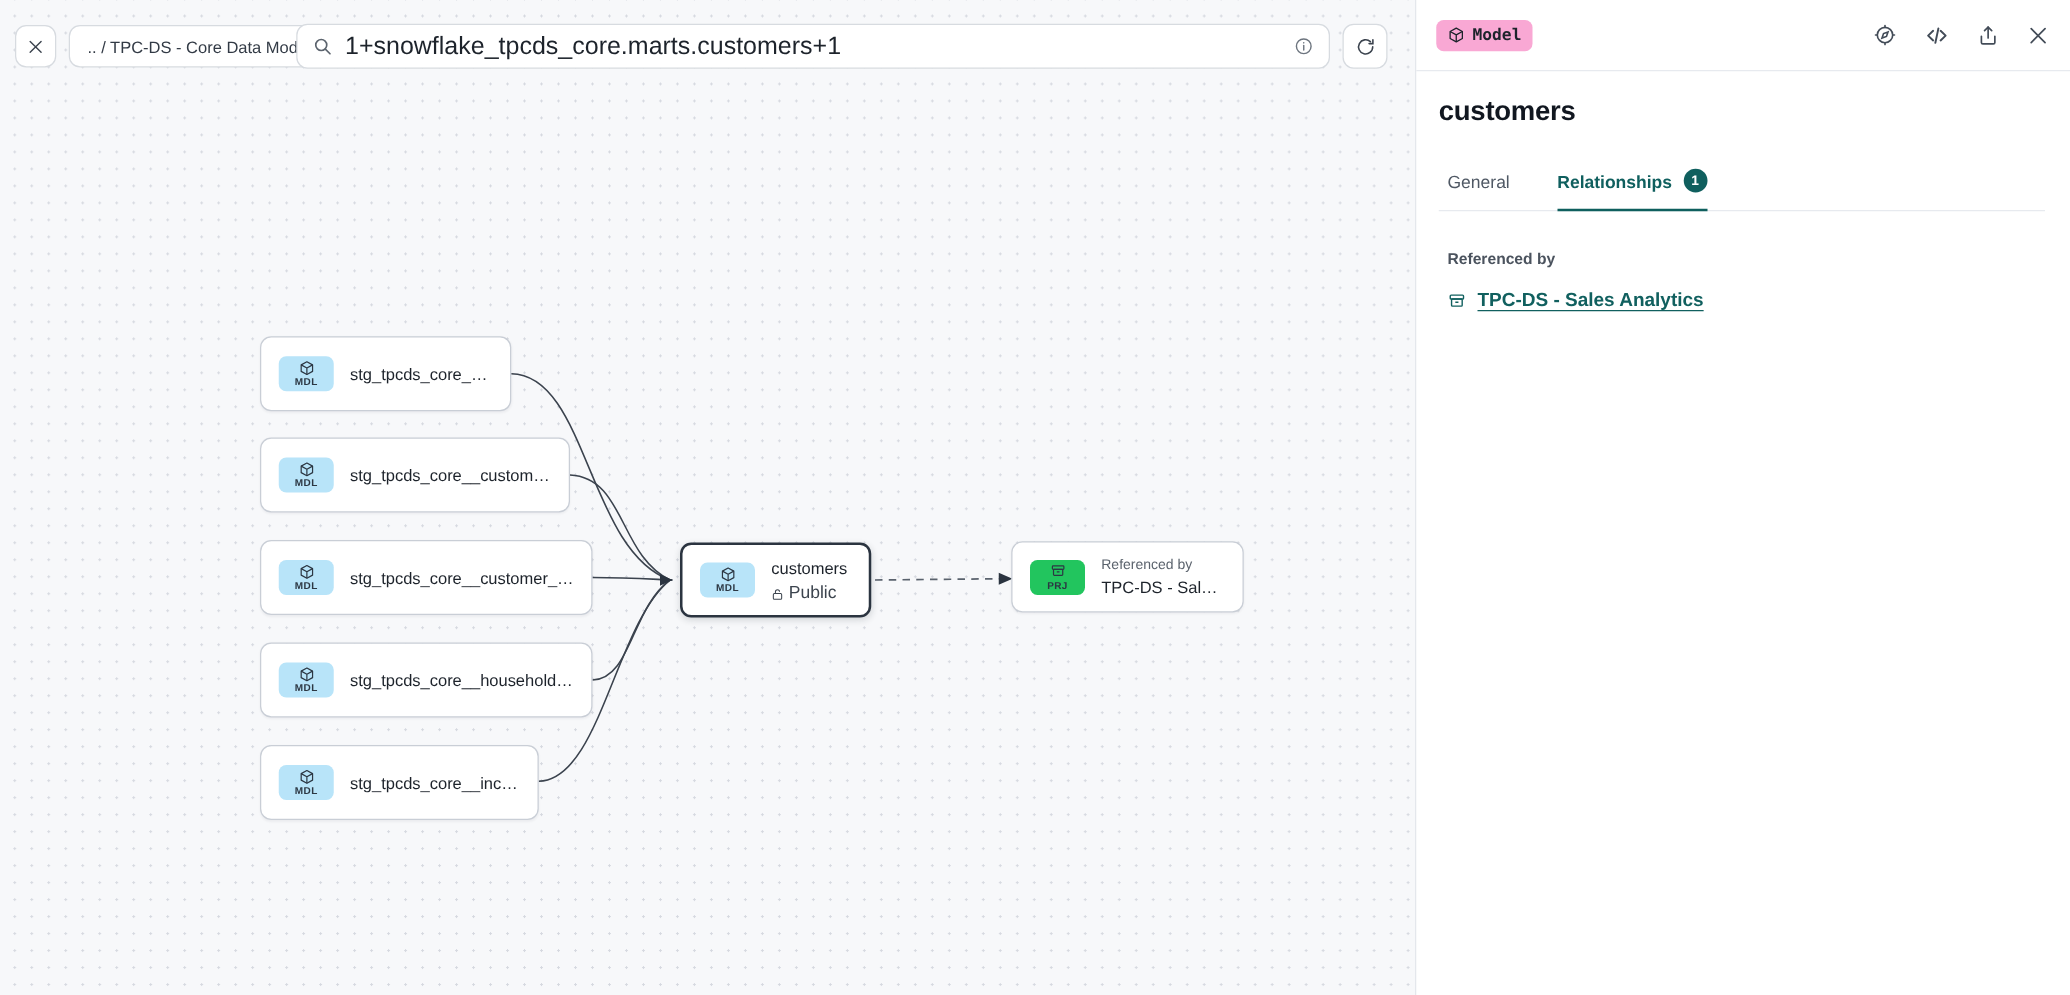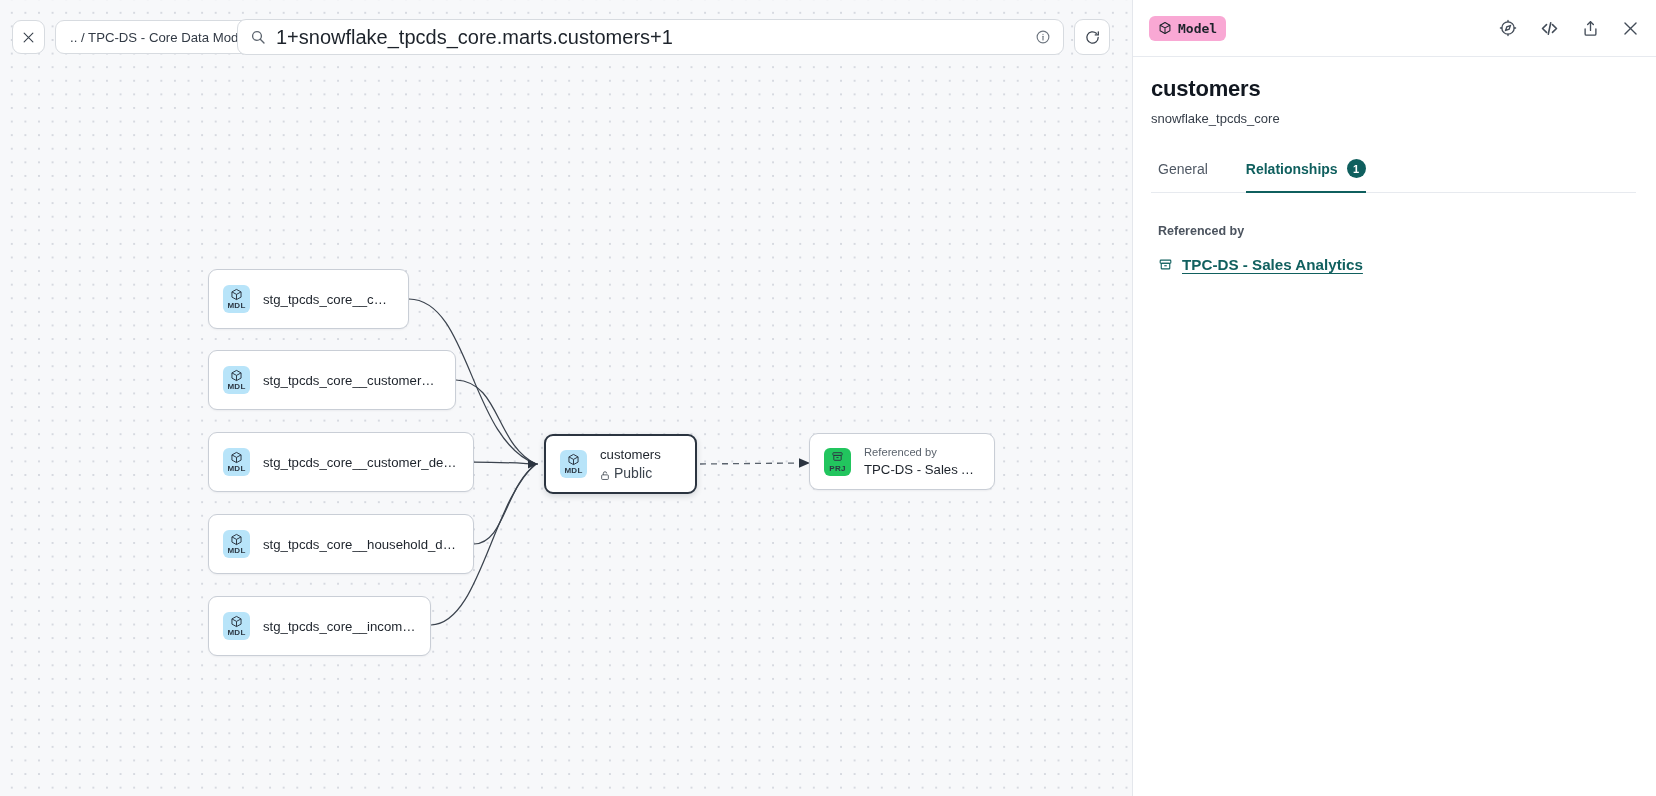--- a/index.html
+++ b/index.html
@@ -55,21 +55,21 @@
     display: flex; align-items: center;
     padding: 0 14px;
     box-shadow: 0 1px 2px rgba(20,28,40,.05);
   }
   .node.selected {
     border: 2px solid #2b3440;
     box-shadow: 0 2px 6px rgba(20,28,40,.16);
   }
   .badge {
     flex: 0 0 auto;
-    width: 27px; height: 28px;
+    width: 44px; height: 28px;
     border-radius: 6px;
     display: flex; flex-direction: column;
     align-items: center; justify-content: center;
     margin-right: 13px;
     line-height: 1;
   }
   .badge.mdl { background: #b8e4f9; color: #2c3743; }
   .badge.prj { background: #22c55e; color: #2c3743; }
   .badge .btxt { font-size: 8px; font-weight: 700; letter-spacing: .3px; margin-top: 1.5px; }
   .node-label {
@@ -311,21 +311,20 @@
         <span>
           <svg width="19" height="19" viewBox="0 0 24 24" fill="none" stroke="#434c58" stroke-width="1.7" stroke-linecap="round">
             <path d="M5 5 19 19M19 5 5 19"></path>
           </svg>
         </span>
       </div>
     </div>
 
     <div id="panel-body">
       <div id="entity-title">customers</div>
-      <div id="entity-sub">snowflake_tpcds_core</div>
 
       <div id="tabs">
         <div class="tab">
           <span>General</span>
         </div>
         <div class="tab active">
           <span>Relationships</span>
           <span class="tab-count">1</span>
         </div>
       </div>

